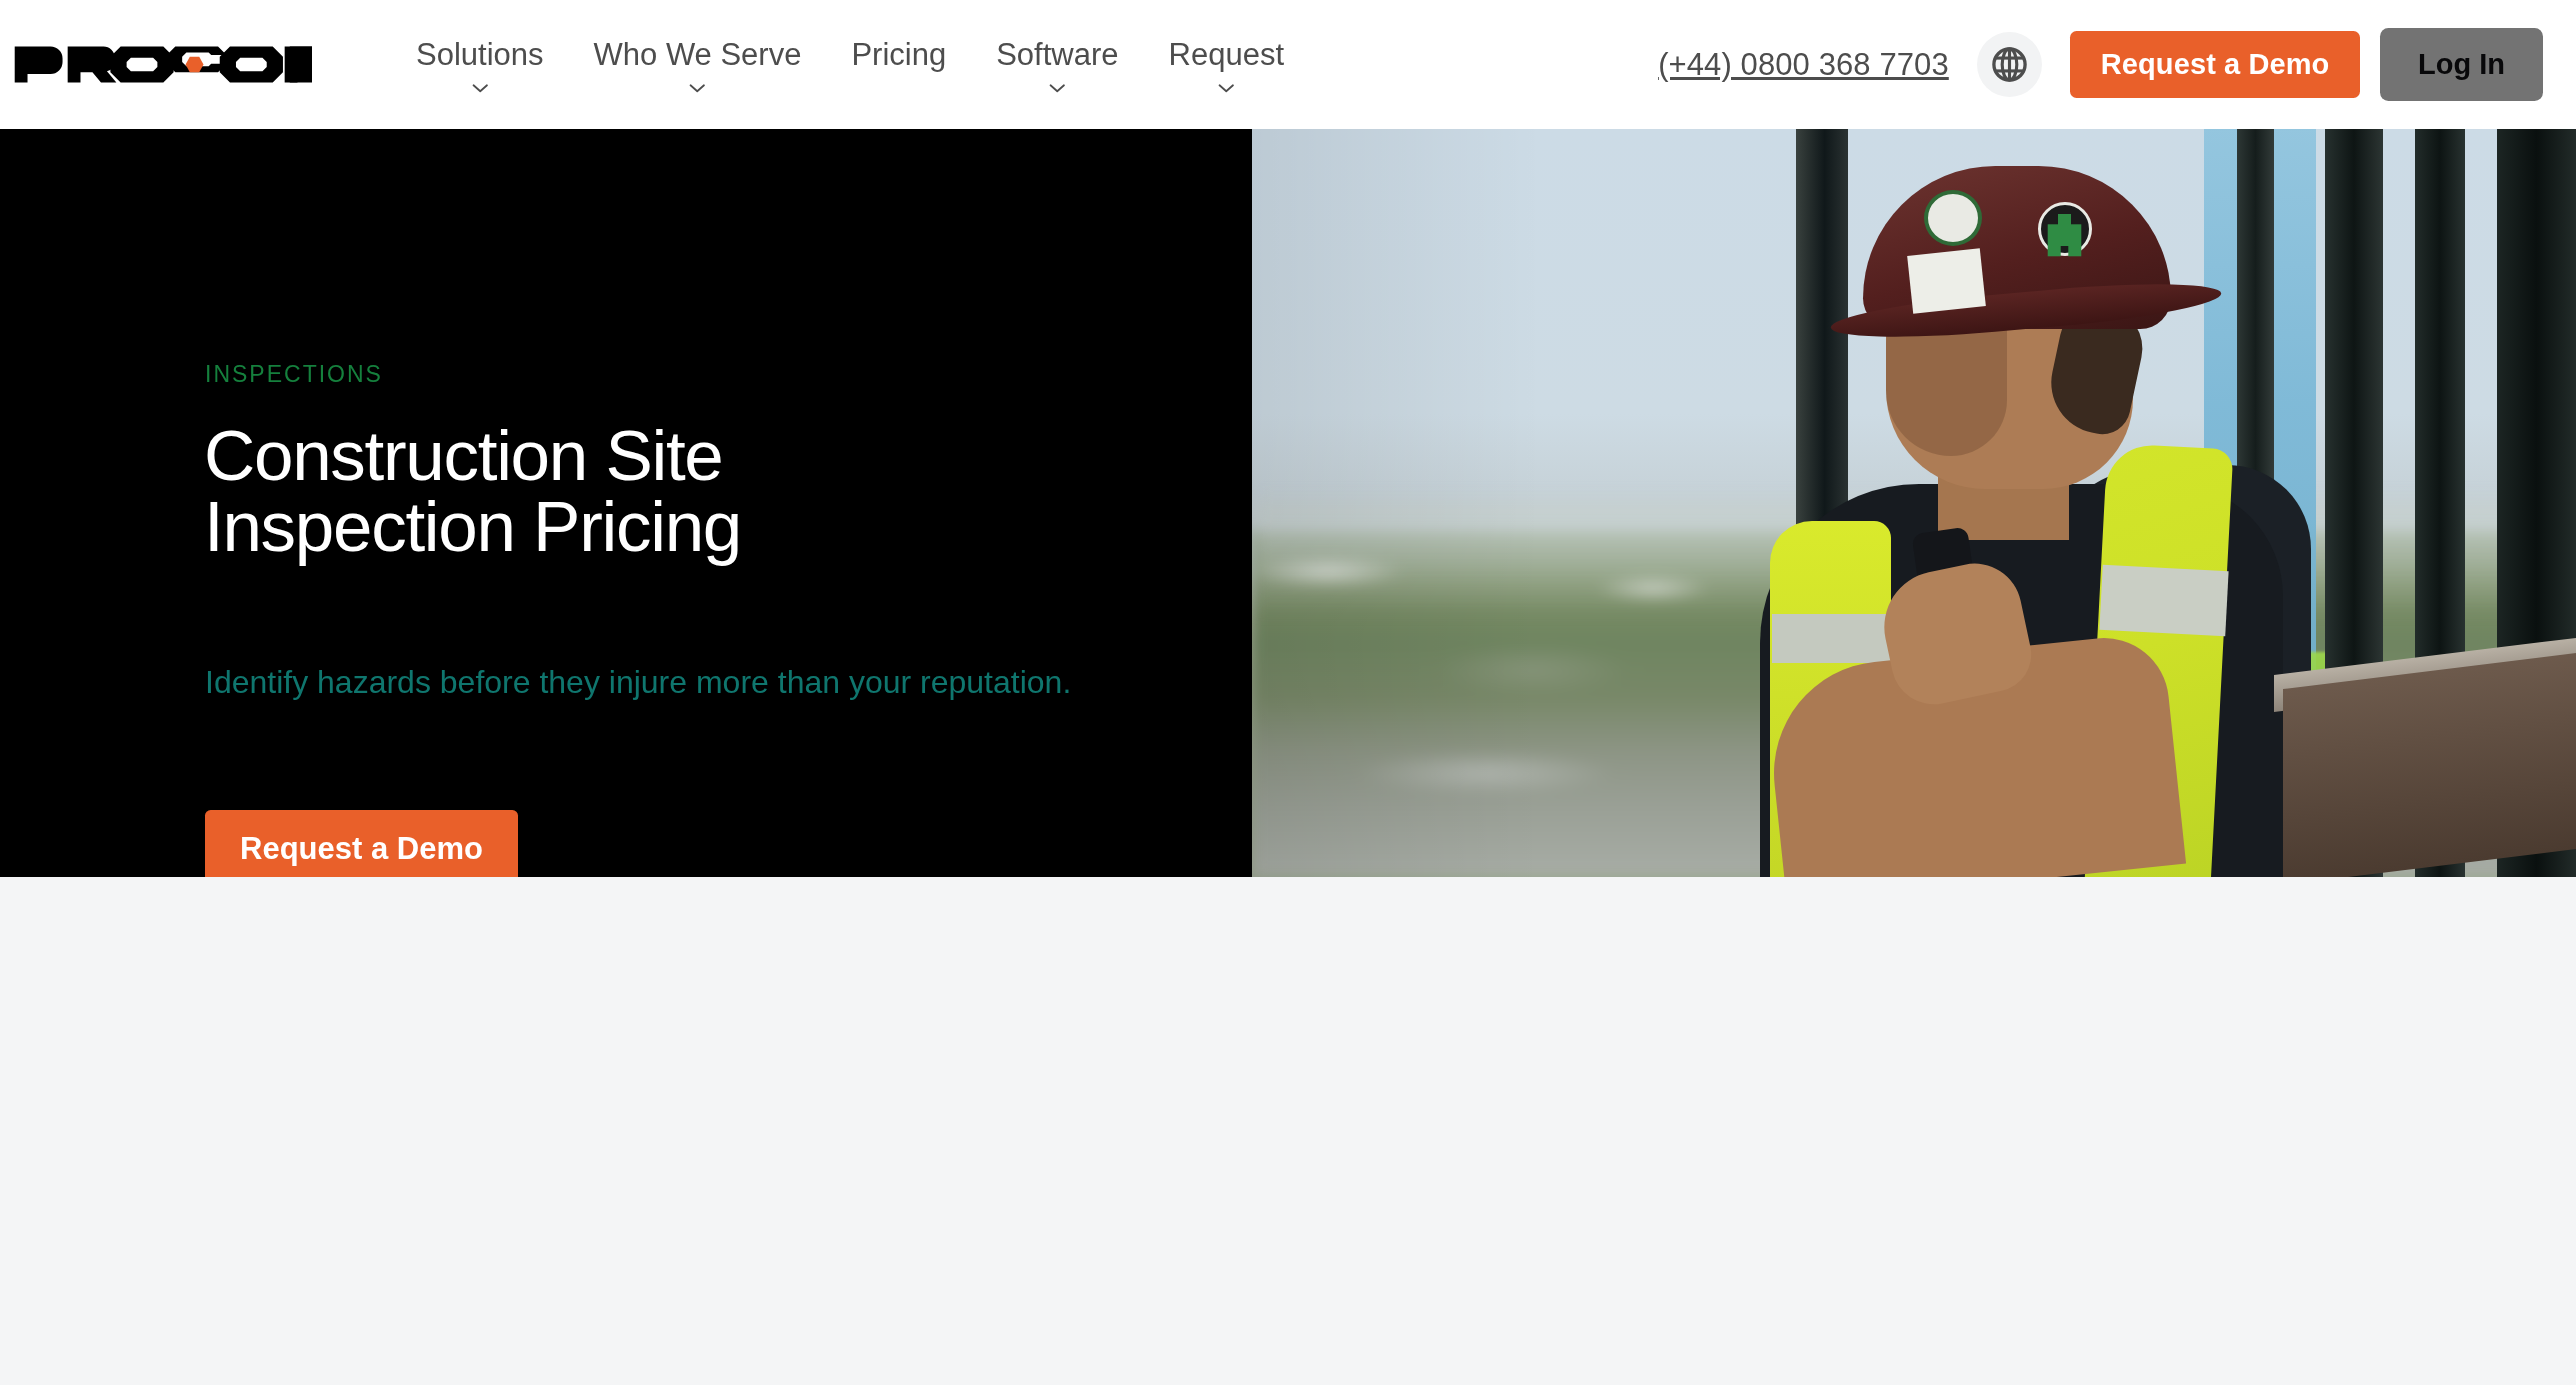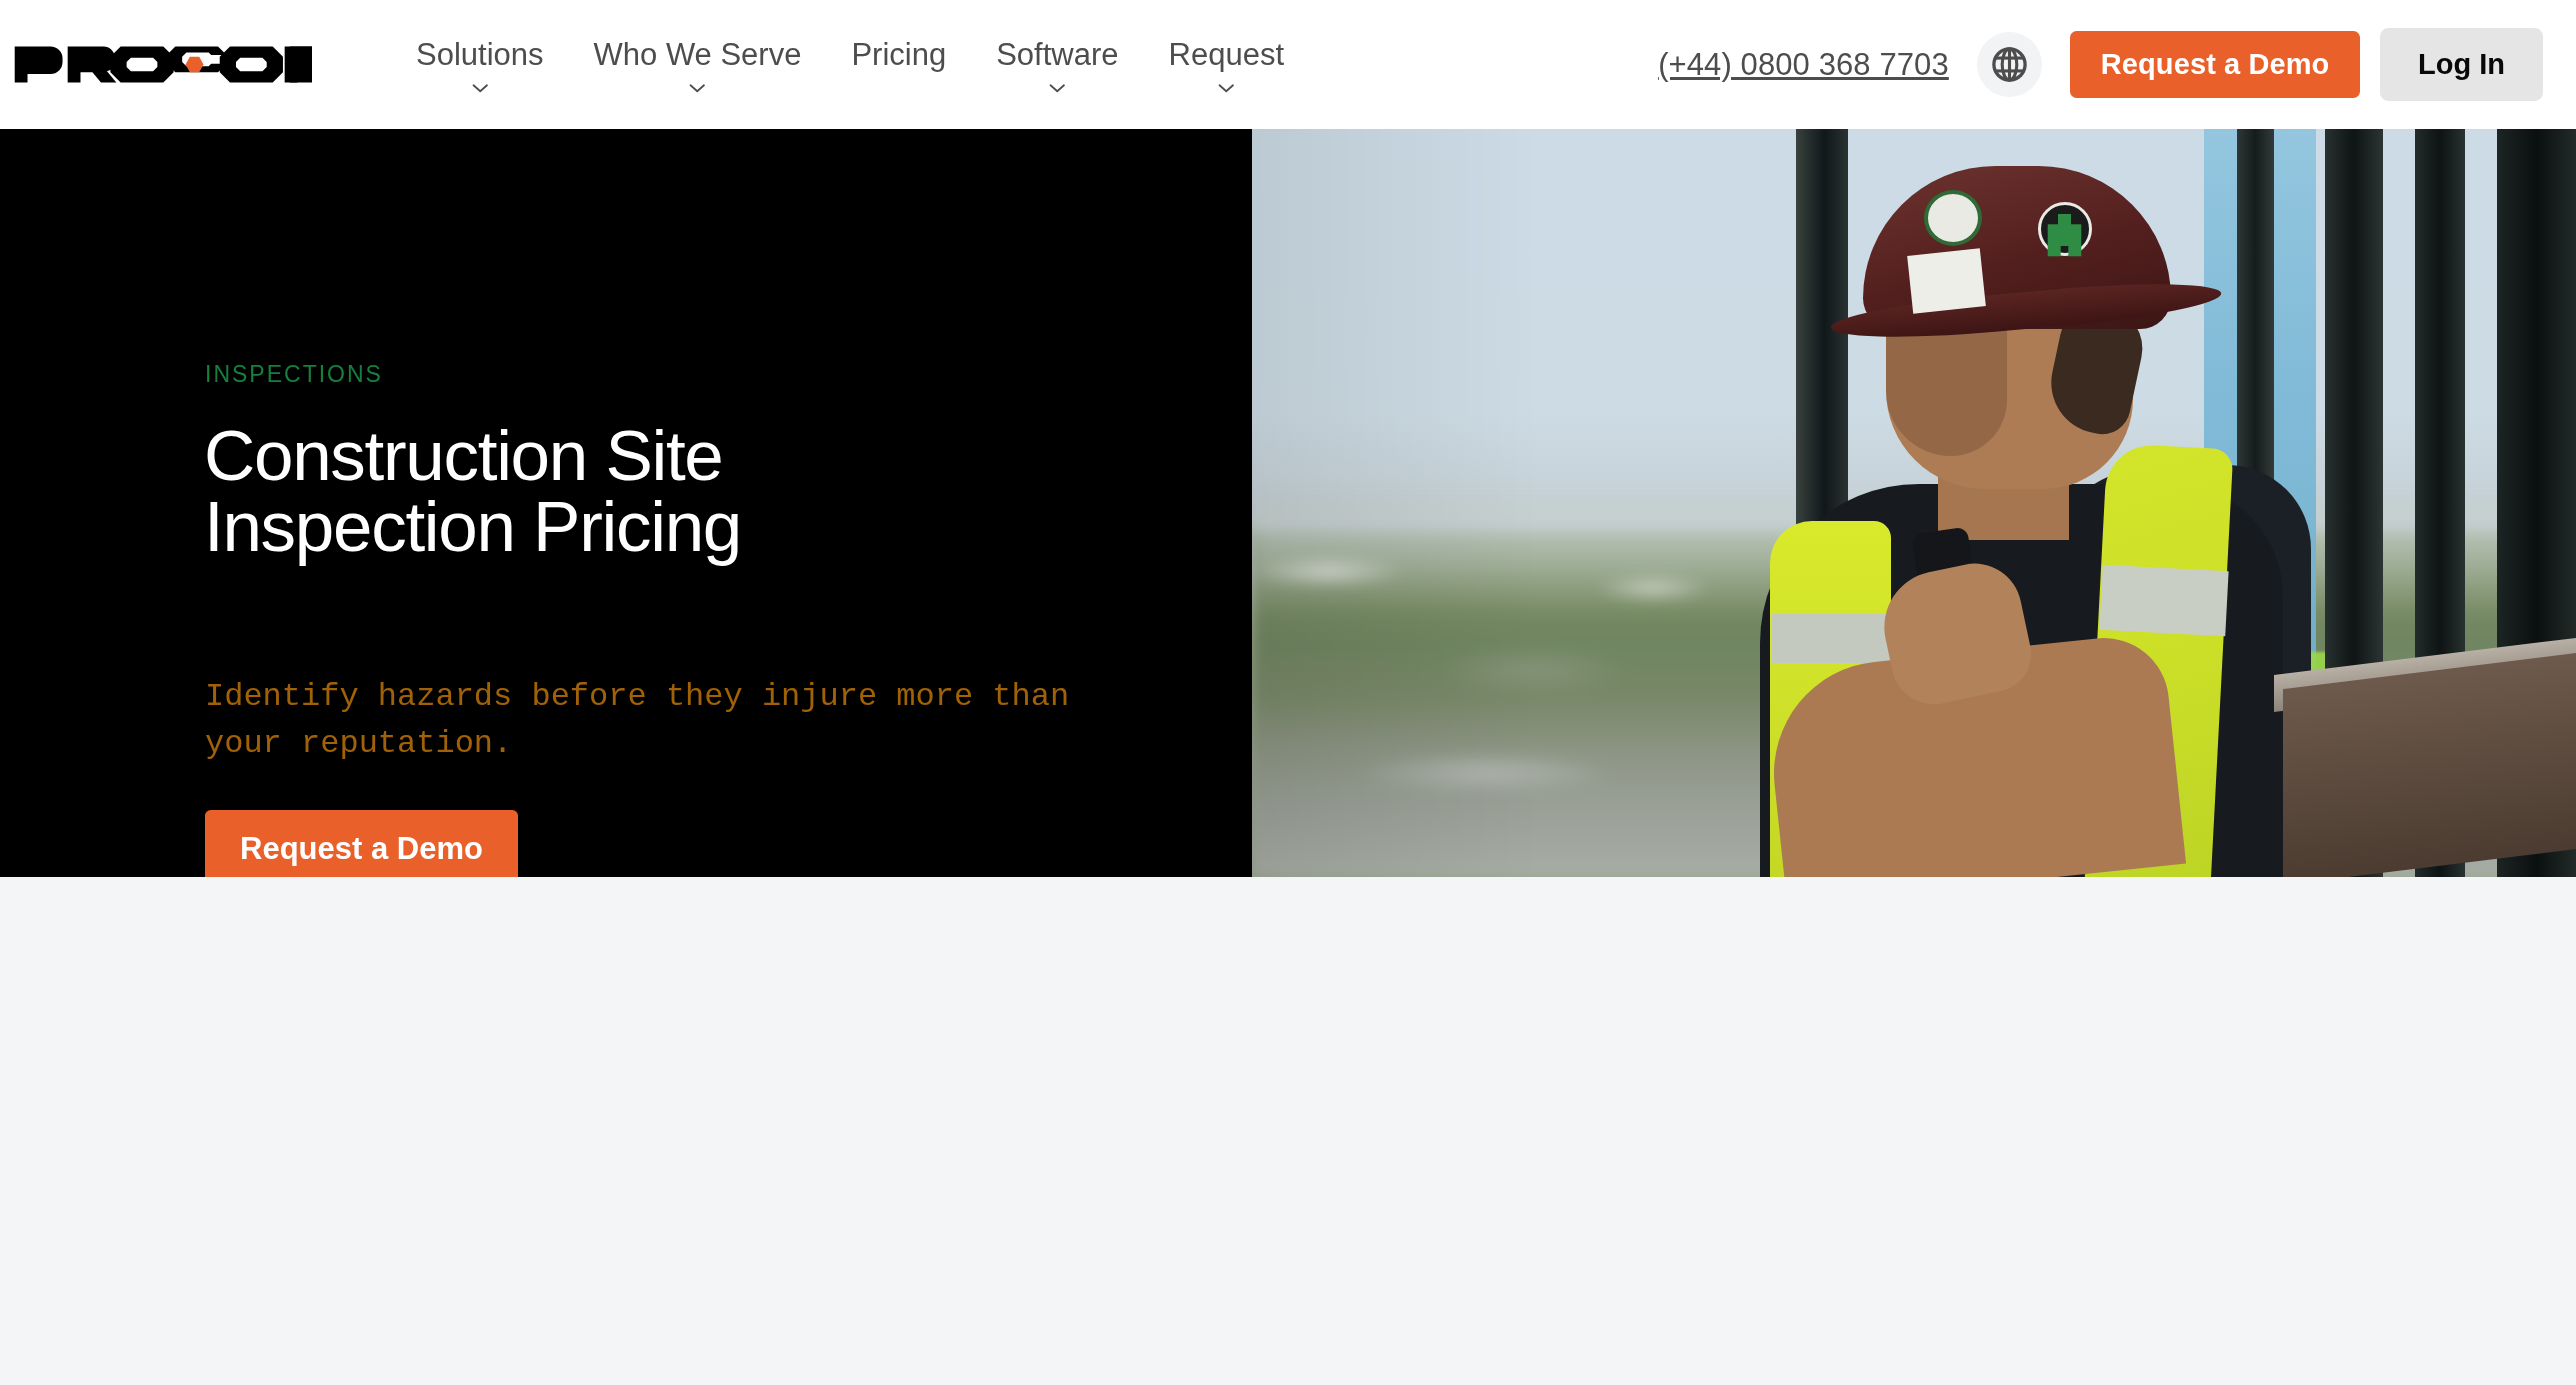--- a/index.html
+++ b/index.html
@@ -42,21 +42,21 @@
   .globe-svg{ width:39px; height:39px; display:block; }
   .btn-demo{
     margin-left:28px;
     background:#e9602a; color:#fff; font-size:29px; font-weight:700;
     border:none; border-radius:6.5px; height:67px; padding:0 31px;
     cursor:pointer; white-space:nowrap; font-family:inherit;
     letter-spacing:0.1px;
   }
   .btn-login{
     margin-left:19.6px; margin-right:33px;
-    background:#e5e5e5; color:#08080a; font-size:29px; font-weight:700;
+    background:#737373; color:#08080a; font-size:29px; font-weight:700;
     border:none; border-radius:8.4px; height:73px; padding:0 38px;
     cursor:pointer; white-space:nowrap; font-family:inherit;
   }
 
   
   .hero{
     position:absolute; top:129px; left:0; width:2576px; height:749px;
     overflow:hidden;
   }
   .hero-photo{
@@ -220,22 +220,22 @@
   .eyebrow{
     position:absolute; left:205px; top:232px;
     font-size:23px; font-weight:400; letter-spacing:2px; color:#15803d;
   }
   .hero-title{
     position:absolute; left:204px; top:291px; width:971px;
     font-size:71px; line-height:1.0; font-weight:400; color:#ffffff;
     letter-spacing:-1.3px;
   }
   .hero-sub{
-    position:absolute; left:205px; top:544px; width:924px;
-    font-size:32px; line-height:1.47; font-weight:400; color:#a16207;font-family:Liberation Mono, monospace;
+    position:absolute; left:205px; top:530px; width:924px;
+    font-size:32px; line-height:1.47; font-weight:400; color:#0f766e;
   }
   .hero-cta{
     position:absolute; left:205px; top:681px;
     background:#e9602a; color:#ffffff; border:none; border-radius:5.6px;
     height:78px; padding:0 35px; font-size:31px; font-weight:700;
     font-family:inherit; cursor:pointer;
   }
 
   
   .section{

